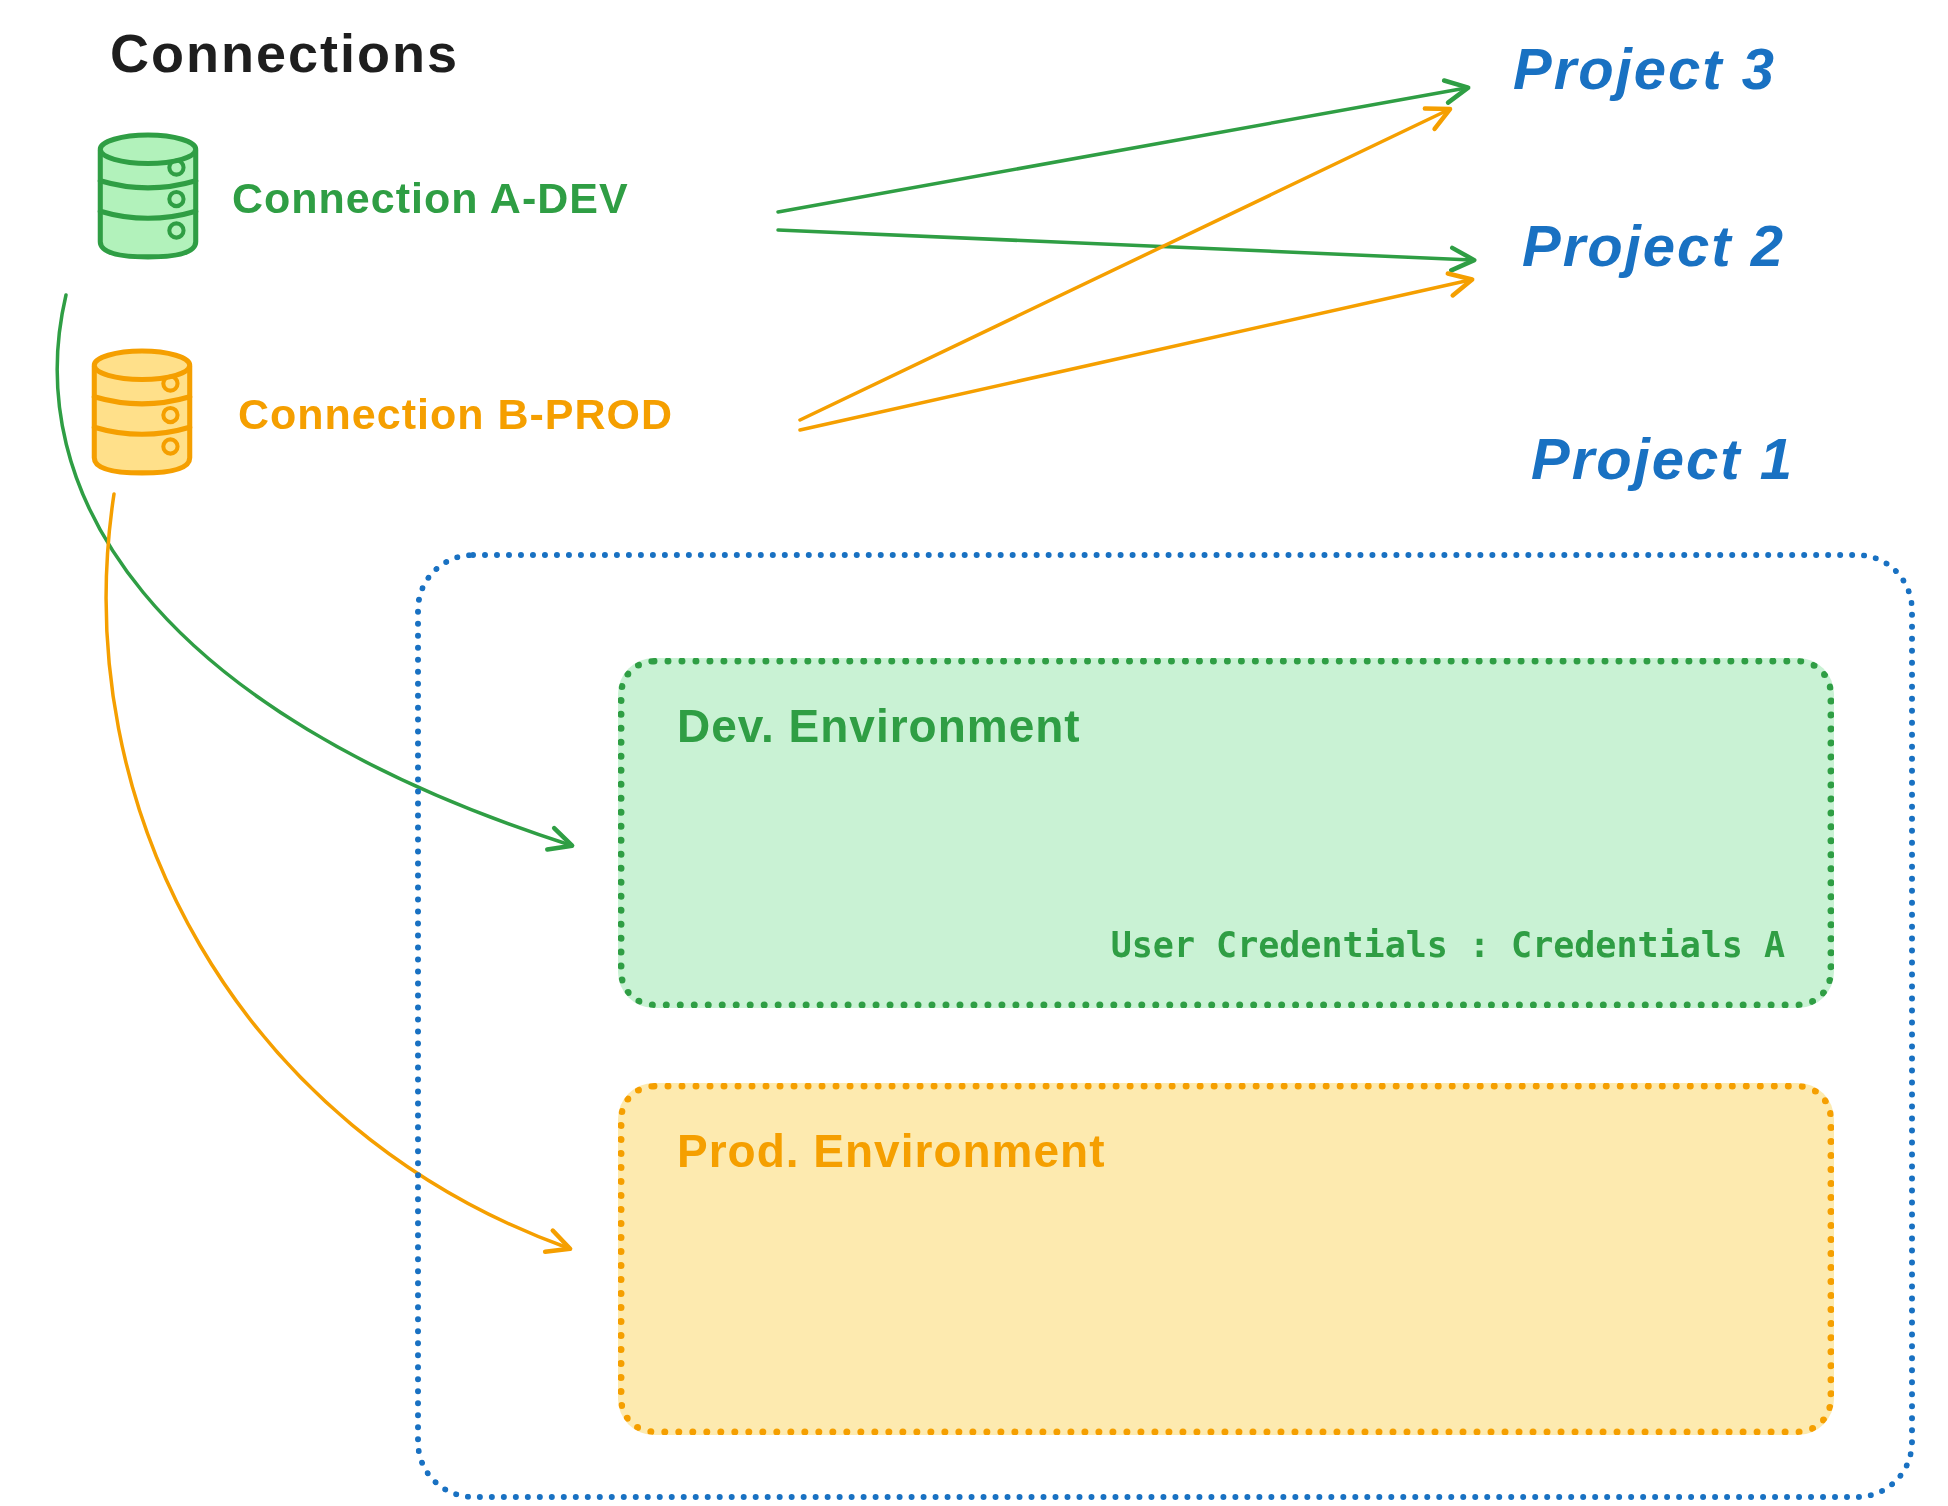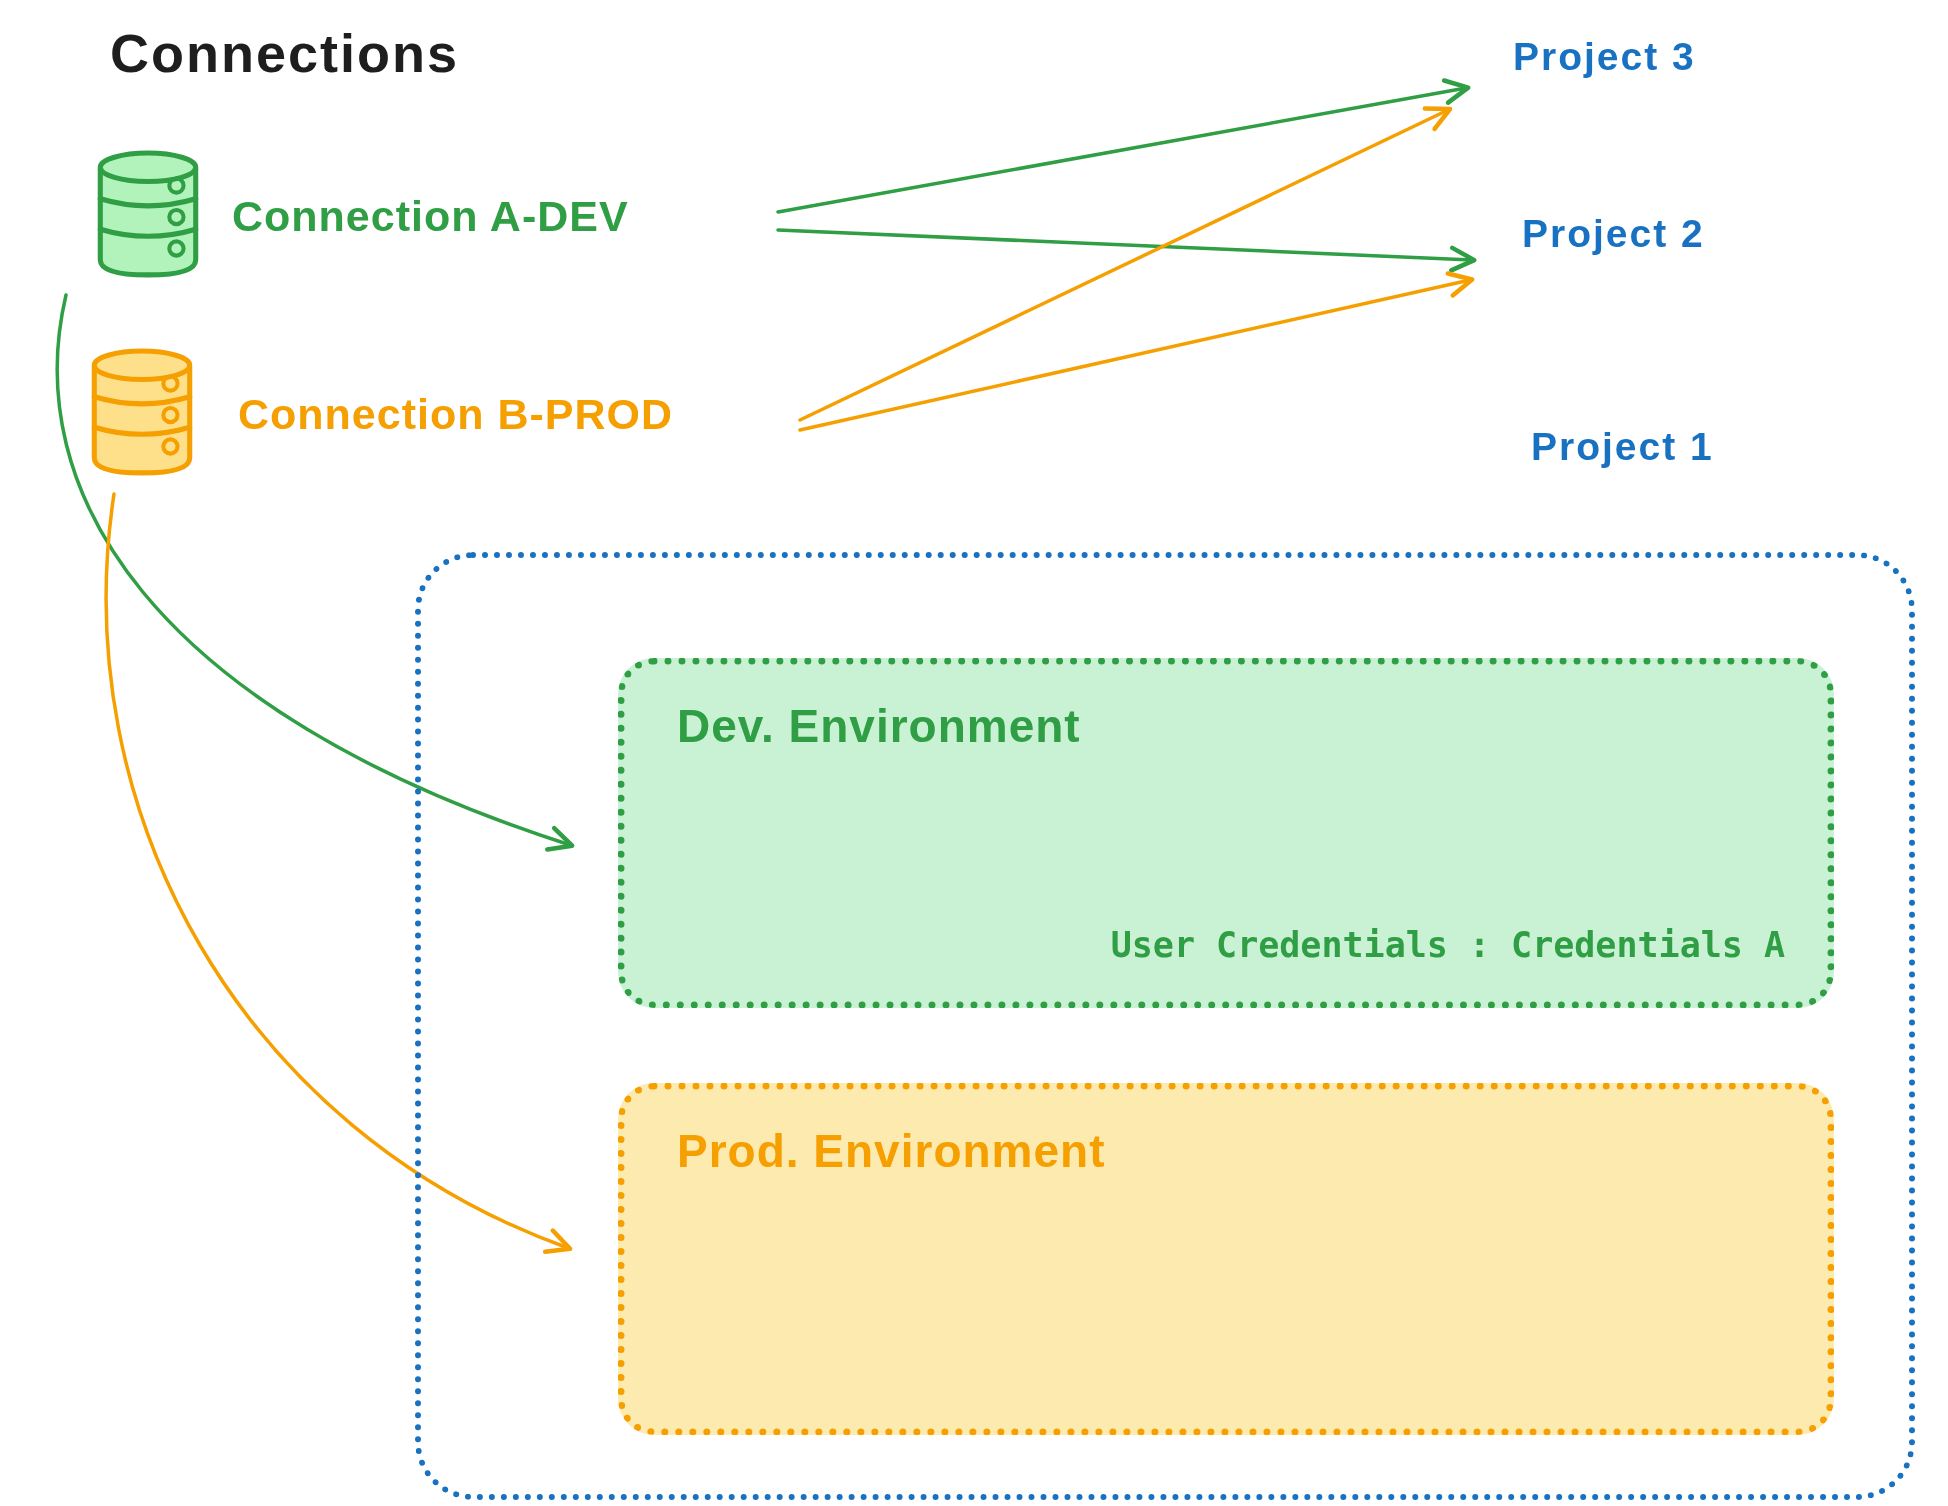--- a/index.html
+++ b/index.html
@@ -34,41 +34,42 @@
     color: var(--ink, #1e1e1e);
     margin-left: 32px;
   }
 
   .connection {
     position: absolute;
     display: flex;
     align-items: center;
     gap: 28px;
   }
-  .connection.dev  { left: 92px; top: 150px; justify-content: space-between; }
+  .connection.dev  { left: 92px; top: 132px; justify-content: space-between; }
   .connection.prod { left: 86px; top: 348px; gap: 40px; }
 
   .db-icon { width: 112px; height: 132px; flex: 0 0 auto; }
 
   .connection-label {
     font-size: 43px;
     font-weight: 700;
     letter-spacing: 1px;
     white-space: nowrap;
   }
   .connection.dev  .connection-label { color: var(--green, #2f9e44); }
   .connection.prod .connection-label { color: var(--orange, #f59f00); }
 
   .project-label {
     position: absolute;
-    font-size: 39px;
+    font-size: 58px;
     font-weight: 700;
     letter-spacing: 2px;
     color: var(--blue, #1971c2);
     white-space: nowrap;
+    font-style: italic;
   }
   .project-label.p3 { left: 1513px; top: 35px; }
   .project-label.p2 { left: 1522px; top: 212px; }
   .project-label.p1 { left: 1531px; top: 425px; }
 
   .project1-box {
     position: absolute;
     left: 415px; top: 552px;
     width: 1500px; height: 948px;
     border: 6px dotted var(--blue, #1971c2);

